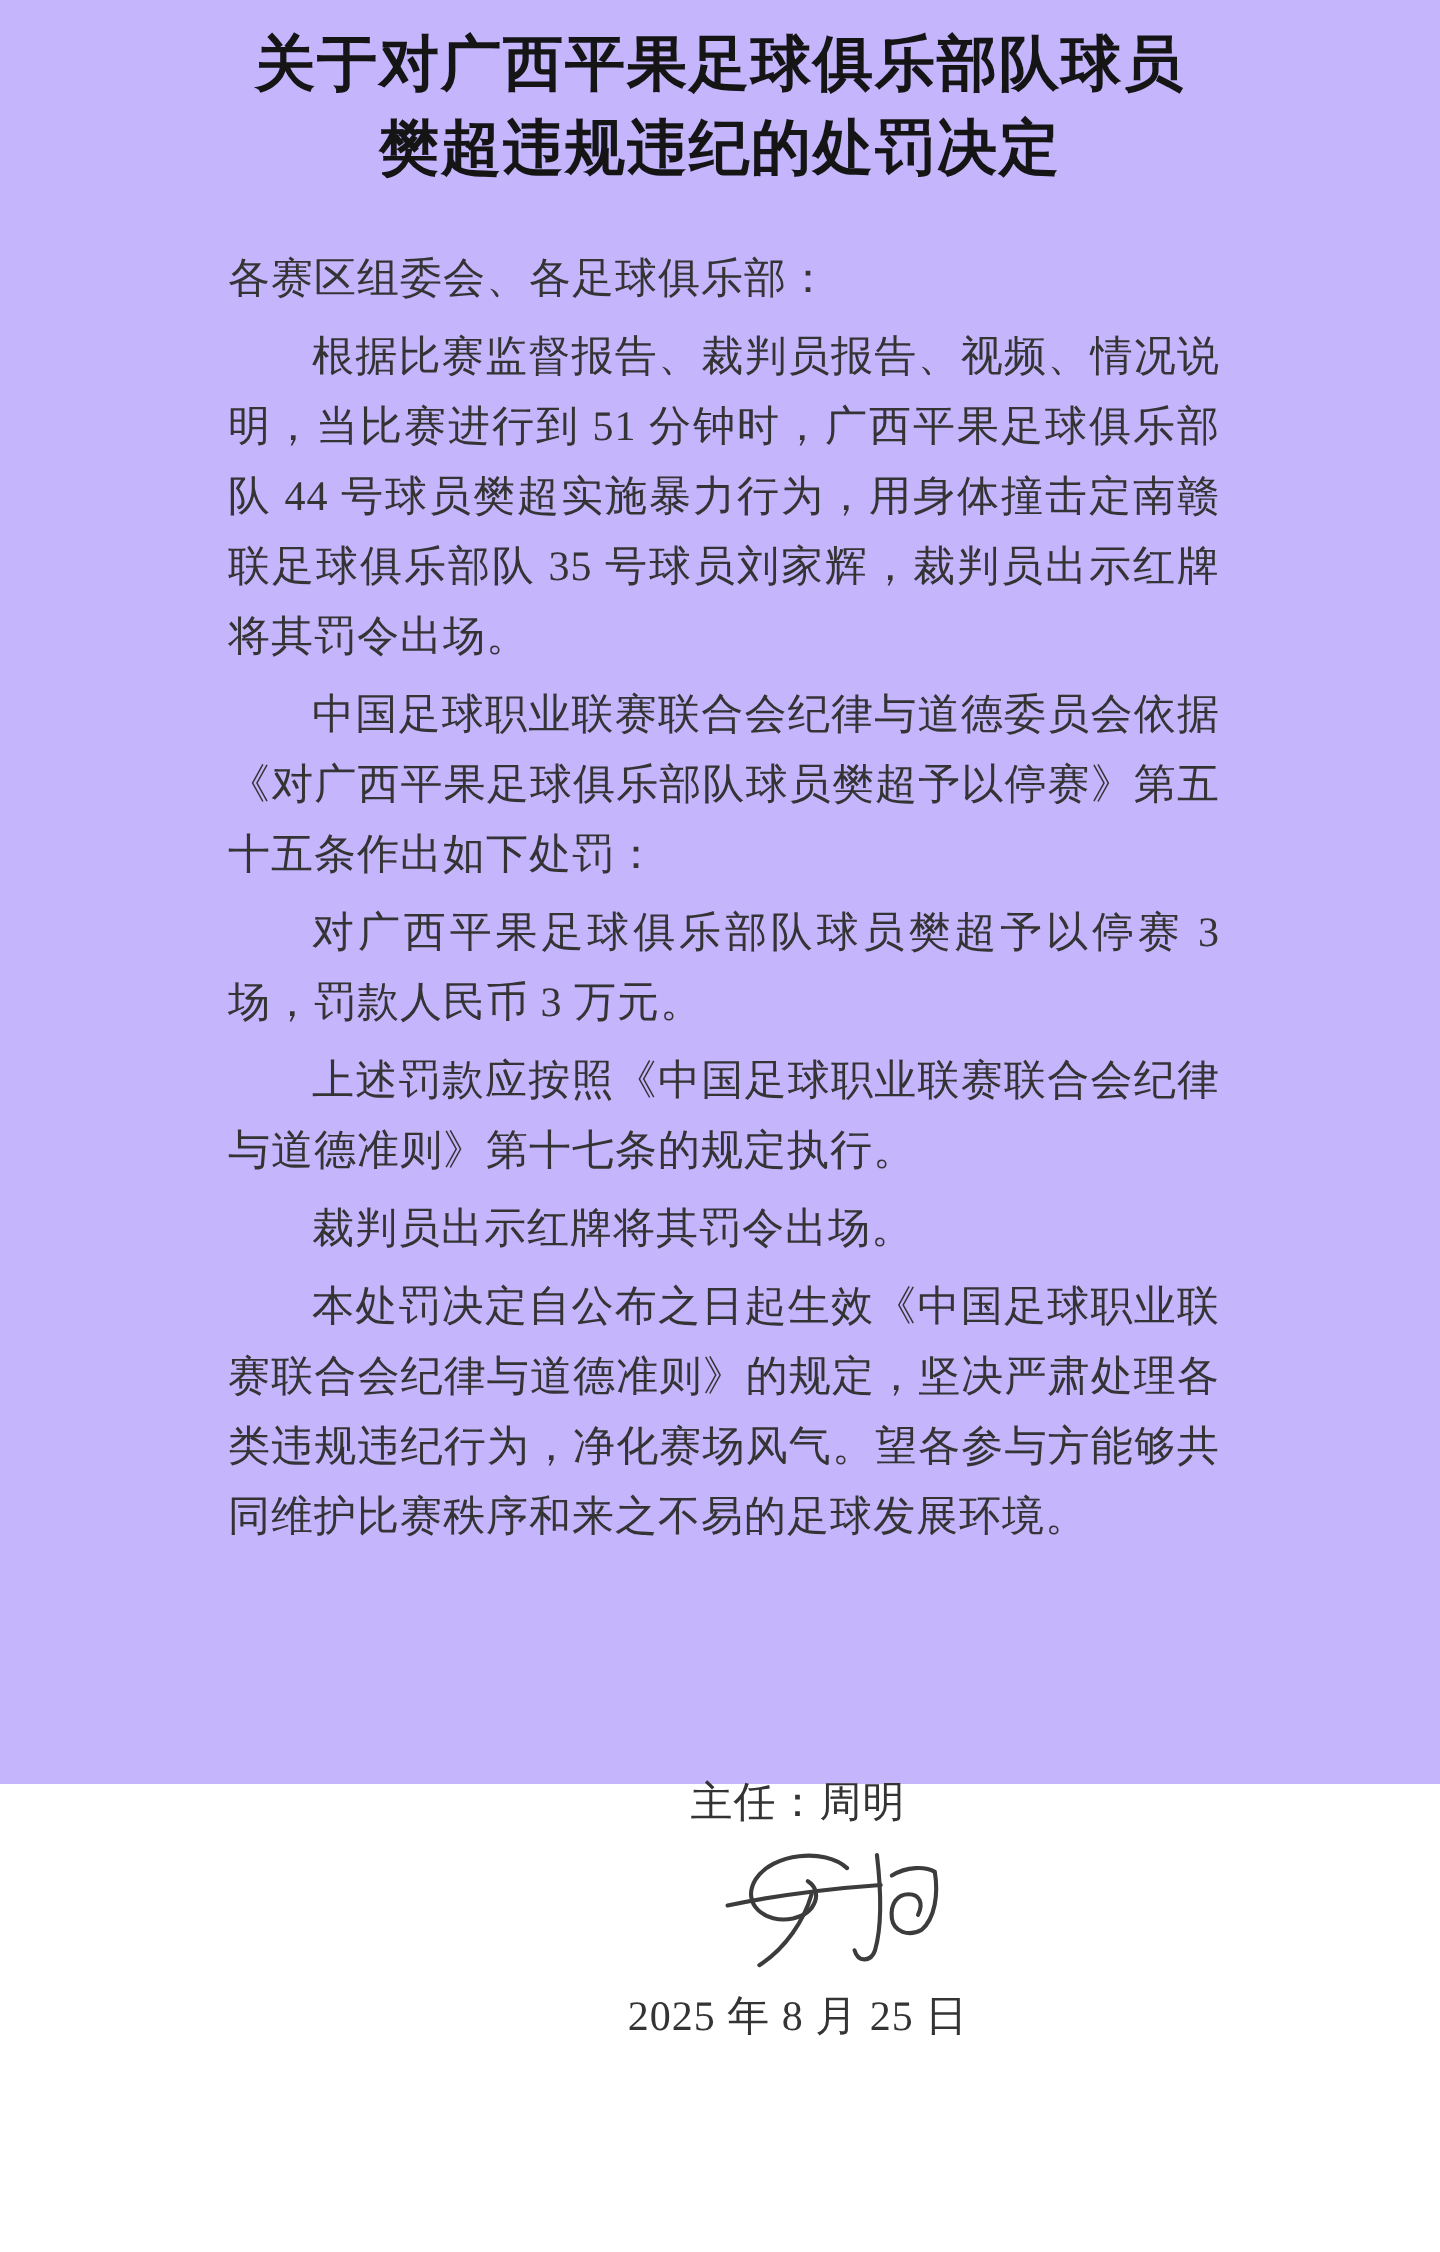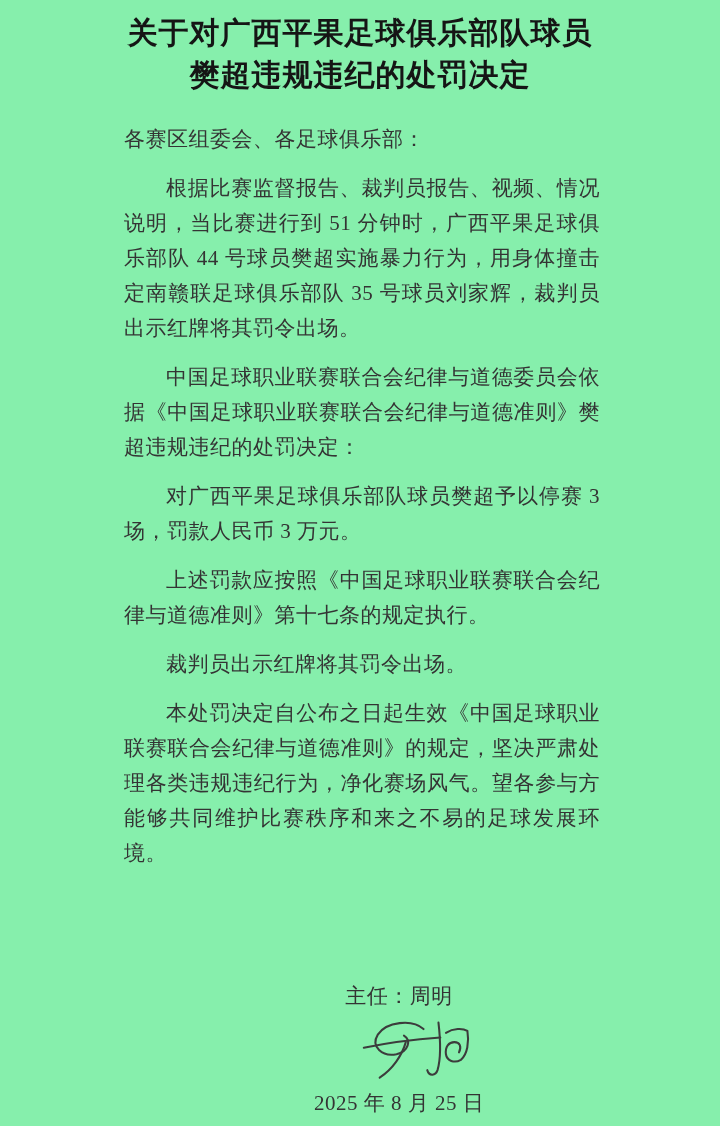--- a/index.html
+++ b/index.html
@@ -9,22 +9,22 @@
   }
   body {
     width: 720px;
     height: 1126px;
     overflow: hidden;
     font-family: "Liberation Serif", "DejaVu Serif", serif;
     color: #343434;
   }
   .page {
     width: 720px;
-    height: 1126px;
-    background: #86efac;
+    height: 892px;
+    background: #c4b5fd;
     position: relative;
   }
   .title {
     margin: 0;
     padding-top: 12px;
     text-align: center;
     font-size: 30px;
     line-height: 42px;
     font-weight: bold;
     color: #151515;
@@ -35,21 +35,21 @@
   }
   .doc-body {
     margin: 26px 106px 0 110px;
     font-size: 21px;
     line-height: 35px;
     letter-spacing: 0.5px;
     text-align: justify;
     text-justify: inter-character;
   }
   .doc-body p {
-    margin: 14px;
+    margin: 4px;
   }
   .doc-body p.para {
     text-indent: 2em;
   }
   .closing {
     margin-top: 108px;
     padding-left: 78px;
     text-align: center;
     font-size: 21px;
     line-height: 35px;
@@ -82,21 +82,21 @@
 <div class="page">
 
   <h1 class="title">
     <span class="title-line">关于对广西平果足球俱乐部队球员</span>
     <span class="title-line">樊超违规违纪的处罚决定</span>
   </h1>
 
   <div class="doc-body">
     <p class="salutation">各赛区组委会、各足球俱乐部：</p>
     <p class="para">根据比赛监督报告、裁判员报告、视频、情况说明，当比赛进行到 51 分钟时，广西平果足球俱乐部队 44 号球员樊超实施暴力行为，用身体撞击定南赣联足球俱乐部队 35 号球员刘家辉，裁判员出示红牌将其罚令出场。</p>
-    <p class="para">中国足球职业联赛联合会纪律与道德委员会依据《中国足球职业联赛联合会纪律与道德准则》樊超违规违纪的处罚决定：</p>
+    <p class="para">中国足球职业联赛联合会纪律与道德委员会依据《对广西平果足球俱乐部队球员樊超予以停赛》第五十五条作出如下处罚：</p>
     <p class="para">对广西平果足球俱乐部队球员樊超予以停赛 3 场，罚款人民币 3 万元。</p>
     <p class="para">上述罚款应按照《中国足球职业联赛联合会纪律与道德准则》第十七条的规定执行。</p>
     <p class="para">裁判员出示红牌将其罚令出场。</p>
     <p class="para">本处罚决定自公布之日起生效《中国足球职业联赛联合会纪律与道德准则》的规定，坚决严肃处理各类违规违纪行为，净化赛场风气。望各参与方能够共同维护比赛秩序和来之不易的足球发展环境。</p>
   </div>
 
   <div class="closing">
     <p>主任：周明</p>
 
     <div class="sig-wrap">

